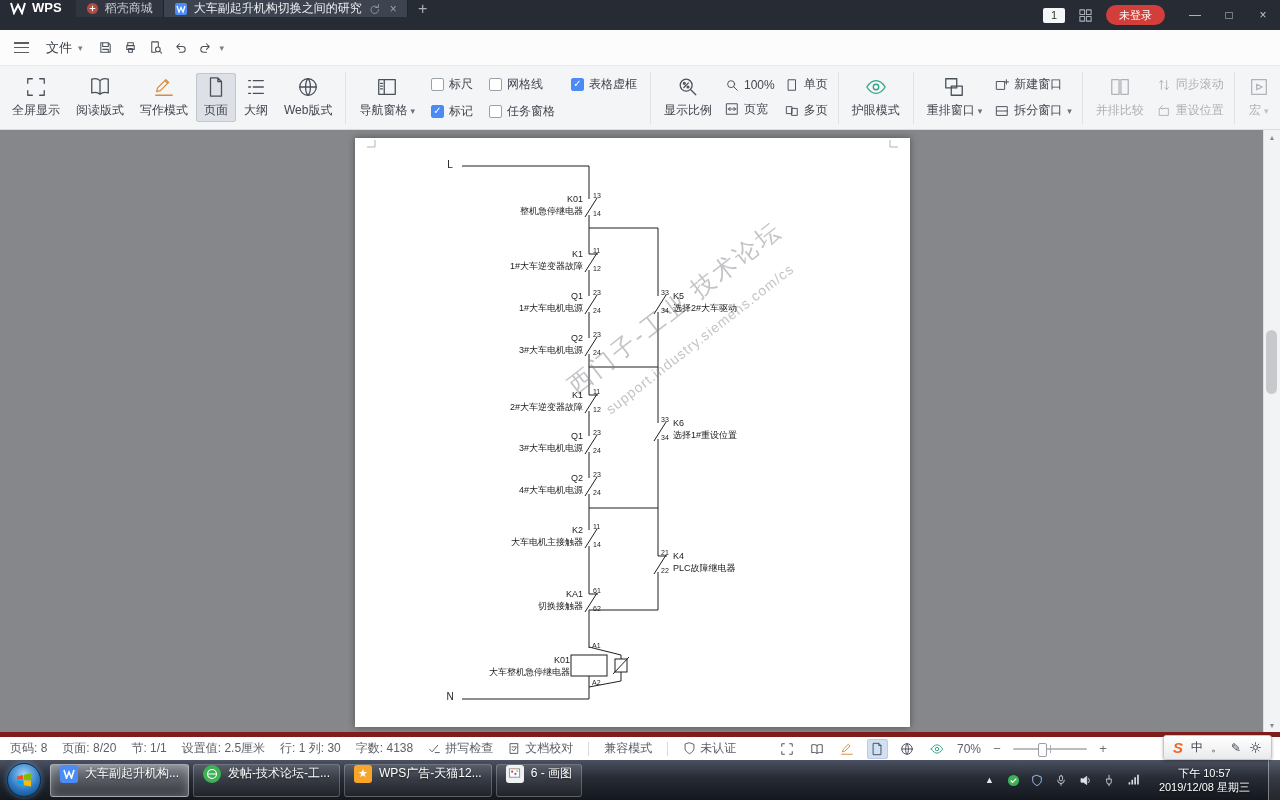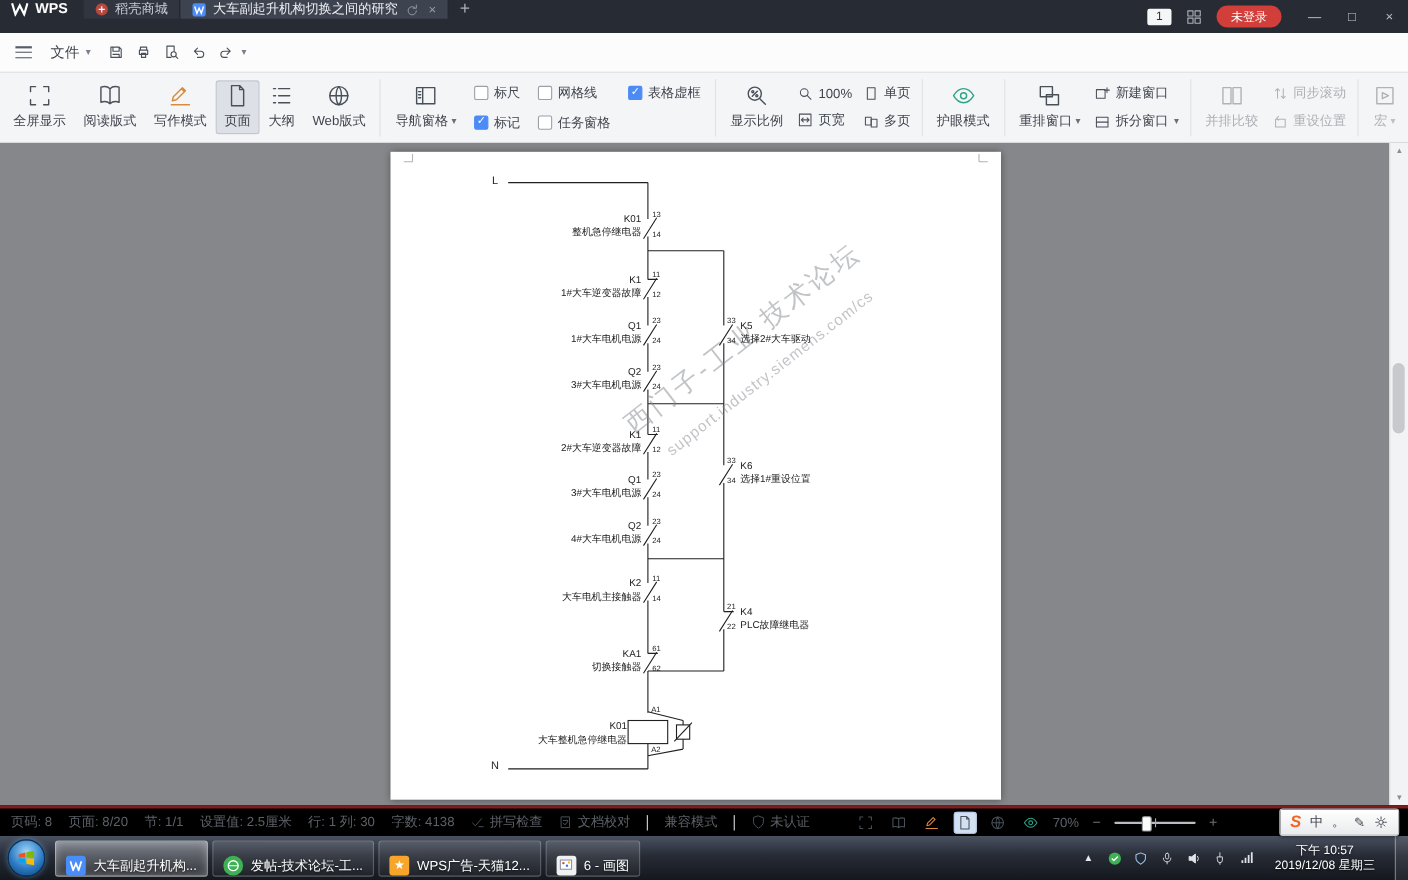--- a/index.html
+++ b/index.html
@@ -60,40 +60,40 @@
   .dt{position:absolute;font-size:7px;line-height:8px;color:#1c1c1c;}
   .rail{position:absolute;left:88px;width:14px;text-align:center;font-size:10px;color:#1c1c1c;}
   .wm{position:absolute;left:140px;top:150px;width:380px;transform:rotate(-38deg);text-align:center;color:rgba(125,130,136,.48);pointer-events:none;}
   .wm .l1{font-size:24px;letter-spacing:3px;}
   .wm .l2{font-size:14px;margin-top:16px;letter-spacing:1px;}
   #vscroll{position:absolute;right:0;top:0;width:16px;height:602px;background:#f2f3f4;border-left:1px solid #dfe0e2;}
   .sb-arrow{position:absolute;left:0;width:16px;height:14px;display:flex;align-items:center;justify-content:center;font-size:7px;color:#8a8d92;}
   #sb-thumb{position:absolute;left:2px;top:200px;width:11px;height:64px;background:#c7c9cc;border-radius:6px;}
 
   
-  #statusbar{position:absolute;top:732px;height:28px;width:100%;background:#000000;border-top:3px solid #7f1d1d;display:flex;align-items:center;padding:0 10px;box-sizing:border-box;font-size:12px;color:#5c6168;gap:15px;z-index:18;}
+  #statusbar{position:absolute;top:732px;height:28px;width:100%;background:#ffffff;border-top:5px solid #7f1d1d;display:flex;align-items:center;padding:0 10px;box-sizing:border-box;font-size:12px;color:#5c6168;gap:15px;z-index:18;}
   .sb-item{white-space:nowrap;display:flex;align-items:center;gap:4px;}
   .sb-sep{width:1px;height:14px;background:#d7d9dc;}
   .sb-right{margin-left:auto;display:flex;align-items:center;gap:9px;padding-right:160px;}
   .sb-vicon{width:21px;height:20px;display:flex;align-items:center;justify-content:center;border-radius:3px;}
   .sb-vicon.sel{background:#d2e0f3;box-shadow:inset 0 0 0 1px #b9cbe6;}
   .zoom-track{position:relative;width:74px;height:2px;background:#b9bcc1;border-radius:1px;}
   .zoom-tick{position:absolute;left:50%;top:-3px;width:1px;height:8px;background:#a7aab0;}
   .zoom-thumb{position:absolute;left:34%;top:-5px;width:7px;height:12px;background:#fdfdfd;border:1px solid #9b9ea4;border-radius:2px;}
   .zbtn{color:#6a707a;font-size:13px;width:14px;text-align:center;}
 
   
   #ime{position:absolute;right:8px;top:735px;height:23px;background:linear-gradient(#ffffff,#e9eaec);border:1px solid #c4c7cb;border-radius:3px;display:flex;align-items:center;gap:8px;padding:0 9px;box-shadow:0 1px 3px rgba(0,0,0,.3);z-index:30;font-size:12px;color:#3c414a;}
   .ime-s{font-weight:bold;font-style:italic;font-size:15px;color:#f26522;}
 
   
   #taskbar{position:absolute;top:760px;height:40px;width:100%;background:linear-gradient(#4a5160,#262b35 45%,#14171d);display:flex;align-items:center;z-index:25;}
   #orb{width:48px;height:40px;display:flex;align-items:center;justify-content:center;flex:none;}
   .orb-circle{width:32px;height:32px;border-radius:50%;background:radial-gradient(circle at 50% 32%,#9fd4f7,#2e7cc4 55%,#0b3e75);border:1px solid #0a3258;display:flex;align-items:center;justify-content:center;box-shadow:0 0 6px rgba(120,190,255,.5);}
-  .task{height:31px;margin:0 2px;display:flex;align-items:flex-end;gap:7px;padding:0 9px;border-radius:3px;border:1px solid rgba(255,255,255,.22);background:linear-gradient(rgba(255,255,255,.13),rgba(255,255,255,.04));color:#fff;font-size:12px;flex:none;}
+  .task{height:31px;margin:0 2px;display:flex;align-items:flex-start;gap:7px;padding:0 9px;border-radius:3px;border:1px solid rgba(255,255,255,.22);background:linear-gradient(rgba(255,255,255,.13),rgba(255,255,255,.04));color:#fff;font-size:12px;flex:none;}
   .task.active{background:linear-gradient(rgba(255,255,255,.34),rgba(255,255,255,.12));border-color:rgba(255,255,255,.45);box-shadow:inset 0 0 8px rgba(255,255,255,.3);}
   .task .lbl{overflow:hidden;text-overflow:ellipsis;white-space:nowrap;max-width:112px;text-shadow:0 1px 2px rgba(0,0,0,.6);}
   .tico{width:18px;height:18px;border-radius:3px;flex:none;display:flex;align-items:center;justify-content:center;font-size:11px;color:#fff;font-weight:bold;}
   #tray{margin-left:auto;display:flex;align-items:center;gap:9px;color:#e6e9ee;}
   .tray-ico{width:15px;height:15px;display:flex;align-items:center;justify-content:center;font-size:9px;}
   #clock{font-size:11px;line-height:14px;text-align:center;color:#fff;padding:0 9px;text-shadow:0 1px 2px rgba(0,0,0,.7);white-space:nowrap;}
   #showdesk{width:11px;height:40px;border-left:1px solid rgba(255,255,255,.4);background:rgba(255,255,255,.07);flex:none;}
 </style>
 </head>
 <body>

